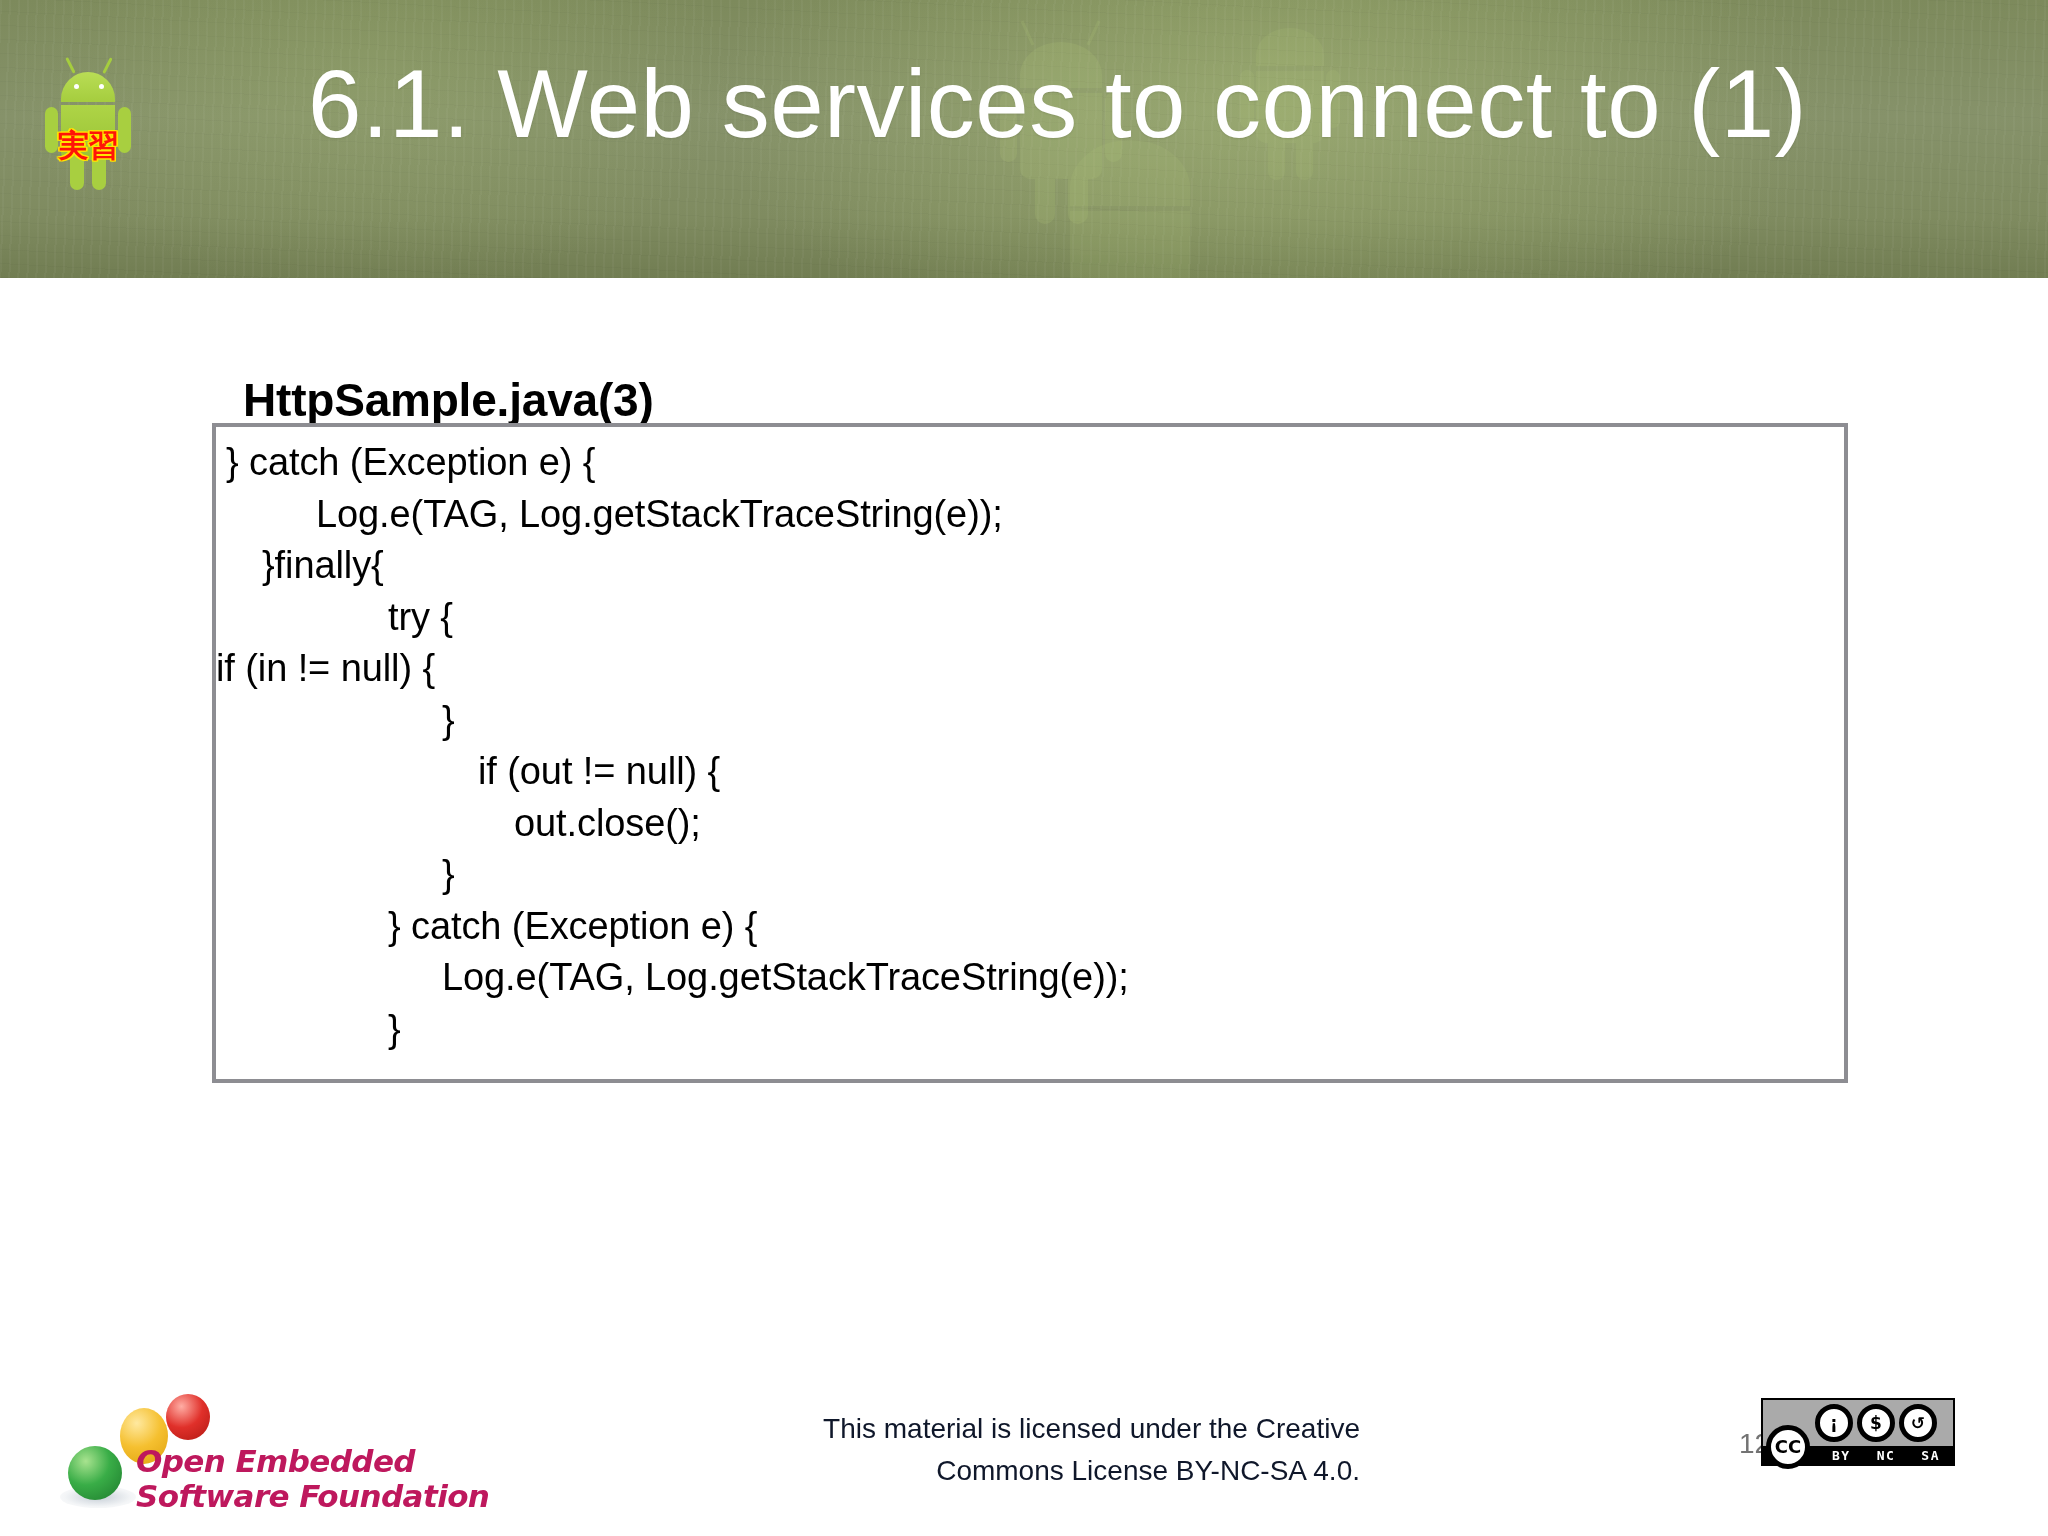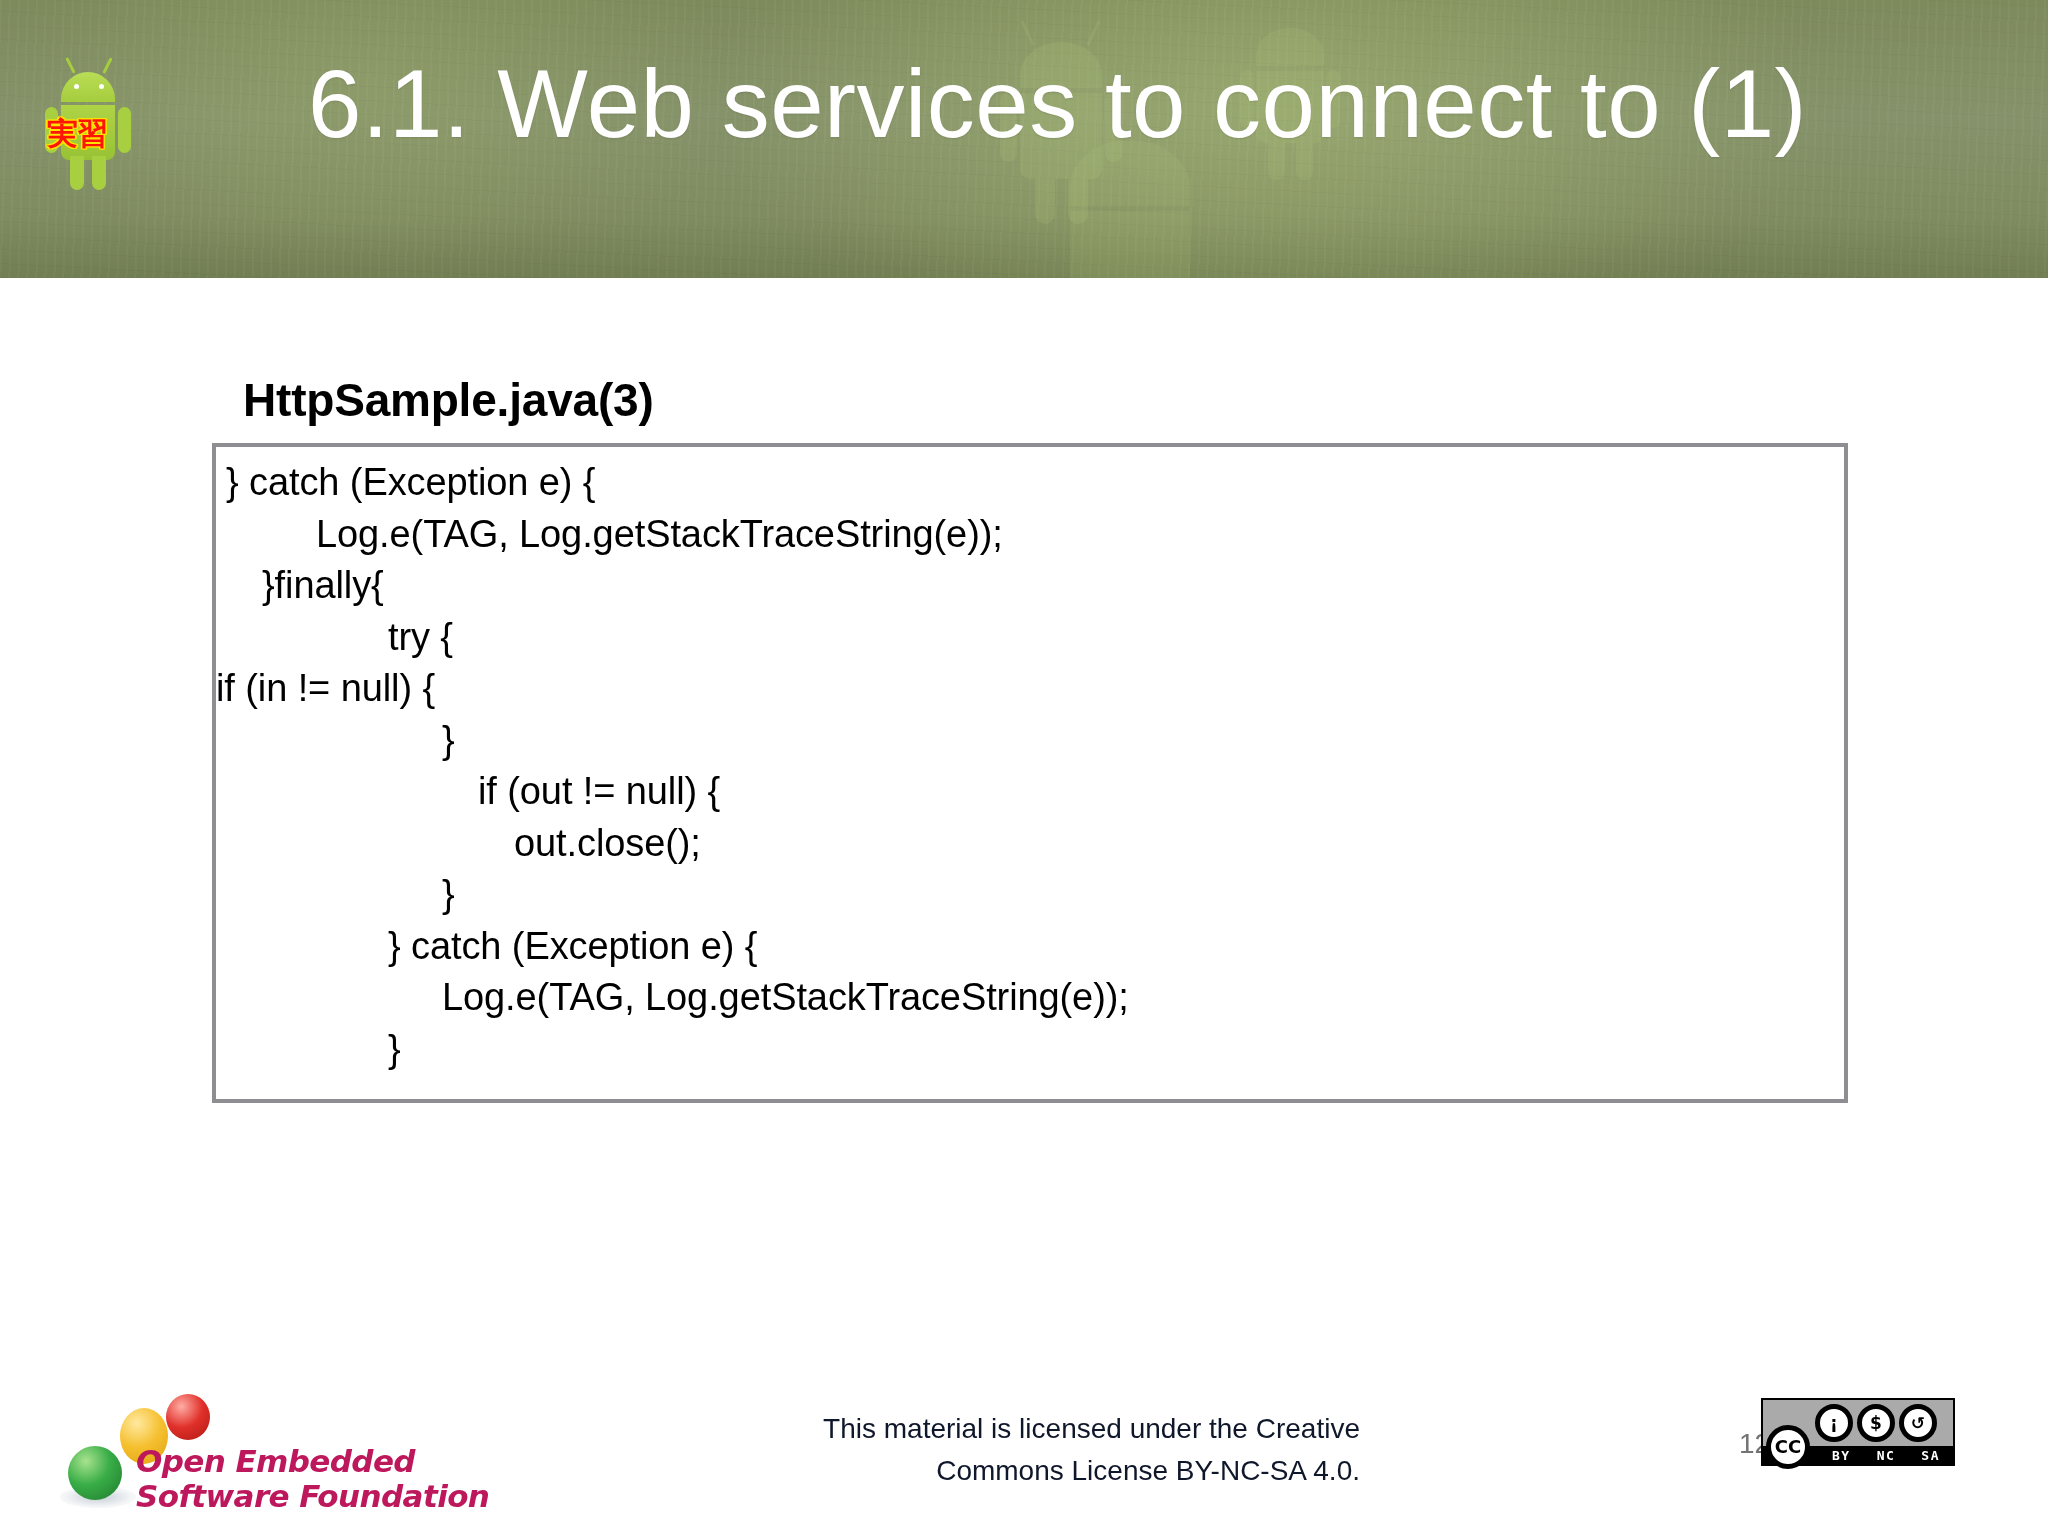--- a/index.html
+++ b/index.html
@@ -121,22 +121,23 @@
     position: absolute;
     top: 106px;
     width: 14px; height: 34px;
     background: #a8cf40;
     border-radius: 0 0 7px 7px;
   }
   .m-leg.l { left: 23px; }
   .m-leg.r { left: 45px; }
   .m-label {
     position: absolute;
-    left: 0; top: 68px;
+    left: 0; top: 80px;
     width: 82px;
+    text-align: center;
     font-family: "DejaVu Sans", sans-serif;
     font-size: 31px;
     font-weight: 700;
     color: #ff1408;
     letter-spacing: -1px;
     line-height: 1;
     text-shadow:
       1.4px 0 0 #ffe400, -1.4px 0 0 #ffe400,
       0 1.4px 0 #ffe400, 0 -1.4px 0 #ffe400,
       1.4px 1.4px 0 #ffe400, -1.4px -1.4px 0 #ffe400,
@@ -393,21 +394,21 @@
     <div class="m-leg r"></div>
     <div class="m-label">実習</div>
   </div>
 
   <div class="slide-title">6.1. Web services to connect to (1)</div>
 </div>
 
 <div class="content">
   <div class="sub-line">HttpSample.java(3)</div>
 
-  <div class="code-box" style="border-color: rgb(141, 141, 146); margin-top: 20px;">
+  <div class="code-box" style="border-color: rgb(141, 141, 146);">
     <div class="code-inner" id="code-inner">
         <div class="code-line" style="padding-left: 10px;">} catch (Exception e) {</div>
         <div class="code-line" style="padding-left: 100px;">Log.e(TAG, Log.getStackTraceString(e));</div>
         <div class="code-line" style="padding-left: 46px;">}finally{</div>
         <div class="code-line" style="padding-left: 172px;">try {</div>
         <div class="code-line" style="">if (in != null) {</div>
         <div class="code-line" style="padding-left: 226px;">}</div>
         <div class="code-line" style="padding-left: 262px;">if (out != null) {</div>
         <div class="code-line" style="padding-left: 298px;">out.close();</div>
         <div class="code-line" style="padding-left: 226px;">}</div>

